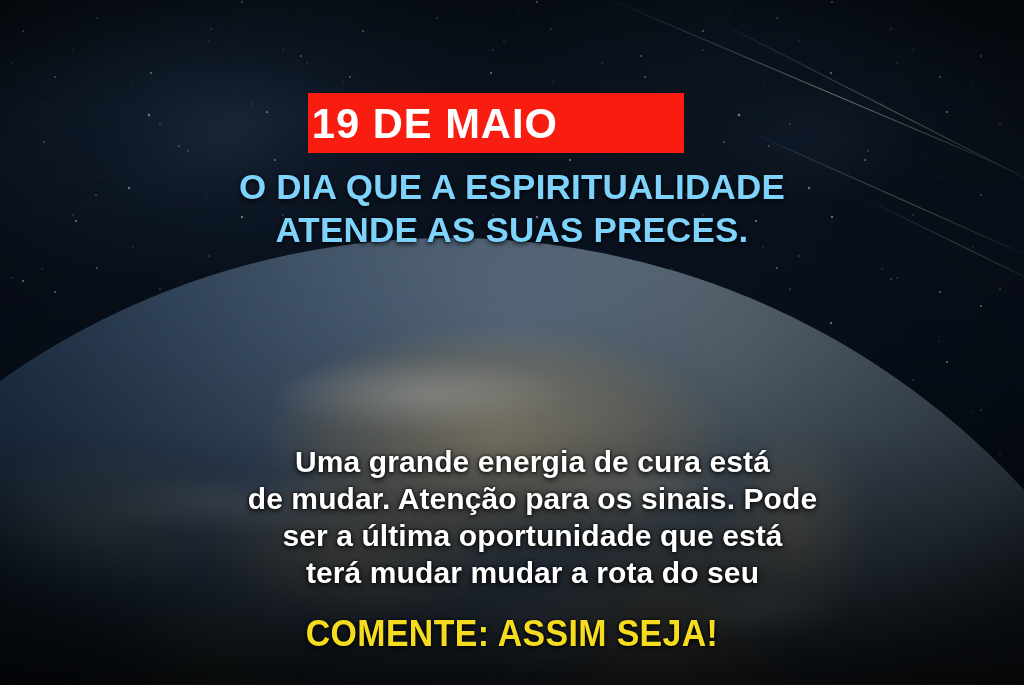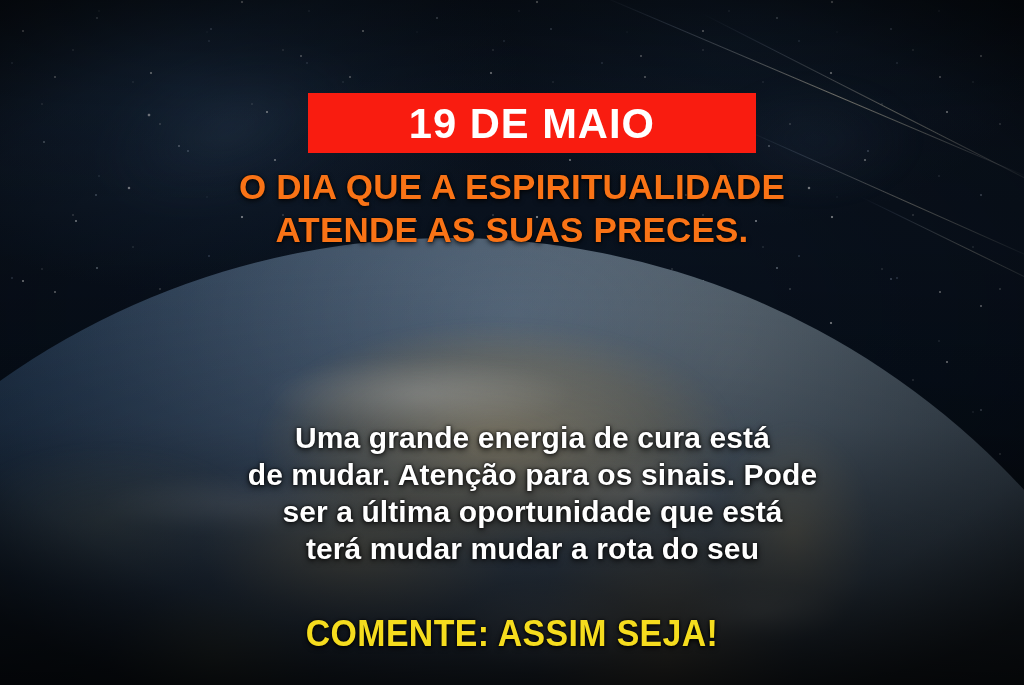--- a/index.html
+++ b/index.html
@@ -231,58 +231,58 @@
   .content {
     position: absolute;
     inset: 0;
     text-align: center;
   }
 
   .date-banner {
     position: absolute;
     left: 308px;
     top: 93px;
-    width: 448px;
+    width: 376px;
     height: 60px;
     background: #F91C10;
     display: flex;
     align-items: center;
-    justify-content: center;
+    justify-content: flex-start;
   }
   .date-banner-text {
     color: #ffffff;
     font-family: "Liberation Sans", sans-serif;
     font-weight: bold;
     font-size: 43px;
     letter-spacing: 1px;
     line-height: 1;
     white-space: nowrap;
     transform: scaleX(0.97);
   }
 
   .headline {
     position: absolute;
     left: 0;
     right: 0;
     top: 166px;
-    color: #f97316;
+    color: #7dd3fc;
     font-family: "Liberation Sans", sans-serif;
     font-weight: bold;
     font-size: 35px;
     line-height: 1.22;
     letter-spacing: 0.2px;
     text-shadow: 0 2px 5px rgba(0,0,0,0.75), 0 0 2px rgba(0,0,0,0.9);
   }
   .headline-line { display: block; white-space: nowrap; }
 
   .body-copy {
     position: absolute;
     left: 0;
     right: 0;
-    top: 420px;
+    top: 444px;
     color: #ffffff;
     font-family: "Liberation Sans", sans-serif;
     font-weight: bold;
     font-size: 30px;
     line-height: 1.23;
     letter-spacing: 0.1px;
     text-shadow: 0 2px 6px rgba(0,0,0,0.85), 0 0 3px rgba(0,0,0,0.9);
     padding-left: 41px;
   }
   .body-line { display: block; white-space: nowrap; }

